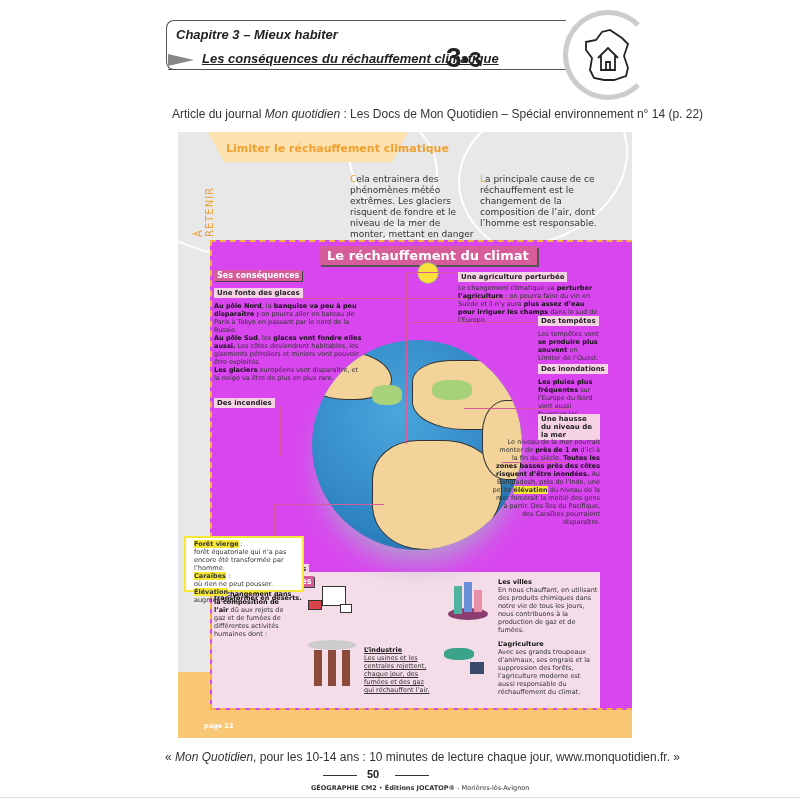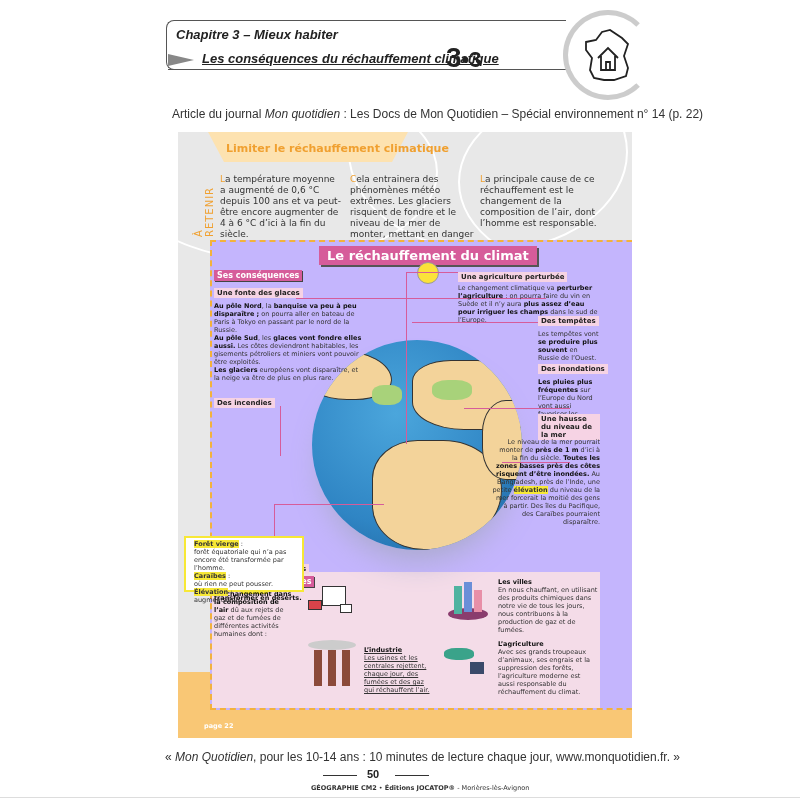--- a/index.html
+++ b/index.html
@@ -29,21 +29,21 @@
   .orbit { position: absolute; border: 2px solid #fff; border-radius: 50%; }
   .retenir-tab { position: absolute; left: 30px; top: 0; width: 200px; height: 30px; background: #fde2b0;
     clip-path: polygon(0 0, 100% 0, 92% 100%, 8% 100%); }
   .retenir-title { position: absolute; left: 48px; top: 10px; font: bold 11px "DejaVu Sans", sans-serif; color: #f0a030; }
   .retenir-vert { position: absolute; left: 15px; top: 105px; transform: rotate(-90deg); transform-origin: left top;
     font: 10px "DejaVu Sans", sans-serif; color: #f0a030; letter-spacing: 1px; width: 60px; }
   .retenir-col { position: absolute; top: 42px; font: 9px "DejaVu Sans", sans-serif; line-height: 11px; color: #333; }
   .retenir-col .cap { color: #f0a030; }
 
   
-  .inset { position: absolute; left: 32px; top: 108px; width: 472px; height: 470px; background: #c4b5fd;
+  .inset { position: absolute; left: 32px; top: 108px; width: 472px; height: 470px; background: #d946ef;
     border: 2px dashed #f3b23b; padding-left: 19px; }
   .inset-causes-bg { position: absolute; left: 0; top: 330px; width: 388px; height: 136px; background: #f4dce8; }
   .main-title { position: absolute; left: 107px; top: 4px; background: #d65c9a; color: #fff; padding: 2px 8px;
     font: bold 13px "DejaVu Sans", sans-serif; box-shadow: 2px 2px 0 #555; }
   .tag-cat { position: absolute; background: #d65c9a; color: #fff; font: bold 8px "DejaVu Sans", sans-serif; padding: 1px 3px; box-shadow: 1px 1px 0 #444; }
   .tag { position: absolute; background: #f6d3e4; color: #222; font: bold 7px "DejaVu Sans", sans-serif; padding: 1px 3px; }
   .txt { position: absolute; font: 6.5px "DejaVu Sans", sans-serif; line-height: 8px; color: #333; }
   .txt b { color: #111; }
   .hl { background: #f7e836; font-weight: bold; }
 
@@ -85,21 +85,20 @@
 <div class="doc">
   <div class="doc-orange"></div>
   <div class="orbit" style="left:-60px;top:-50px;width:320px;height:180px;"></div>
   <div class="orbit" style="left:170px;top:-80px;width:280px;height:200px;"></div>
   <div class="orbit" style="left:280px;top:-40px;width:260px;height:180px;"></div>
 
   <div class="retenir-tab"></div>
   <div class="retenir-title">Limiter le réchauffement climatique</div>
   <div class="retenir-vert">À RETENIR</div>
 
-  <div class="retenir-col" style="left:42px;width:122px;"><span class="cap">L</span><span>a température moyenne a augmenté de 0,6 °C depuis 100 ans et va peut-être encore augmenter de 4 à 6 °C d’ici à la fin du siècle.</span></div>
   <div class="retenir-col" style="left:172px;width:124px;"><span class="cap">C</span><span>ela entrainera des phénomènes météo extrêmes. Les glaciers risquent de fondre et le niveau de la mer de monter, mettant en danger certaines îles et côtes.</span></div>
   <div class="retenir-col" style="left:302px;width:120px;"><span class="cap">L</span><span>a principale cause de ce réchauffement est le changement de la composition de l’air, dont l’homme est responsable.</span></div>
 
   <div class="inset">
     <div class="inset-causes-bg"></div>
     <div class="main-title">Le réchauffement du climat</div>
 
     <div class="tag-cat" style="left:2px;top:28px;">Ses conséquences</div>
 
     <div class="globe">
@@ -136,21 +135,21 @@
       <span>De plus en plus de terres vont devenir </span><span class="hl">stériles</span><span> et </span><b>se transformer en déserts.</b>
     </div>
 
     <div class="tag" style="left:246px;top:30px;">Une agriculture perturbée</div>
     <div class="txt" style="left:246px;top:42px;width:140px;">
       <span>Le changement climatique va </span><b>perturber l’agriculture</b><span> : on pourra faire du vin en Suède et il n’y aura </span><b>plus assez d’eau pour irriguer les champs</b><span> dans le sud de l’Europe.</span>
     </div>
 
     <div class="tag" style="left:326px;top:74px;">Des tempêtes</div>
     <div class="txt" style="left:326px;top:88px;width:62px;">
-      <span>Les tempêtes vont </span><b>se produire plus souvent</b><span> en Russie de l’Ouest.</span>
+      <span>Les tempêtes vont </span><b>se produire plus souvent</b><span> en Limiter de l’Ouest.</span>
     </div>
 
     <div class="tag" style="left:326px;top:122px;">Des inondations</div>
     <div class="txt" style="left:326px;top:136px;width:62px;">
       <b>Les pluies plus fréquentes</b><span> sur l’Europe du Nord vont aussi favoriser les inondations.</span>
     </div>
 
     <div class="tag" style="left:326px;top:172px;width:62px;">Une hausse du niveau de la mer</div>
     <div class="txt" style="left:280px;top:196px;width:108px;text-align:right;">
       <span>Le niveau de la mer pourrait monter de </span><b>près de 1 m</b><span> d’ici à la fin du siècle. </span><b>Toutes les zones basses près des côtes risquent d’être inondées.</b><span> Au Bangladesh, près de l’Inde, une petite </span><span class="hl">élévation</span><span> du niveau de la mer forcerait la moitié des gens à partir. Des îles du Pacifique, des Caraïbes pourraient disparaître.</span>

